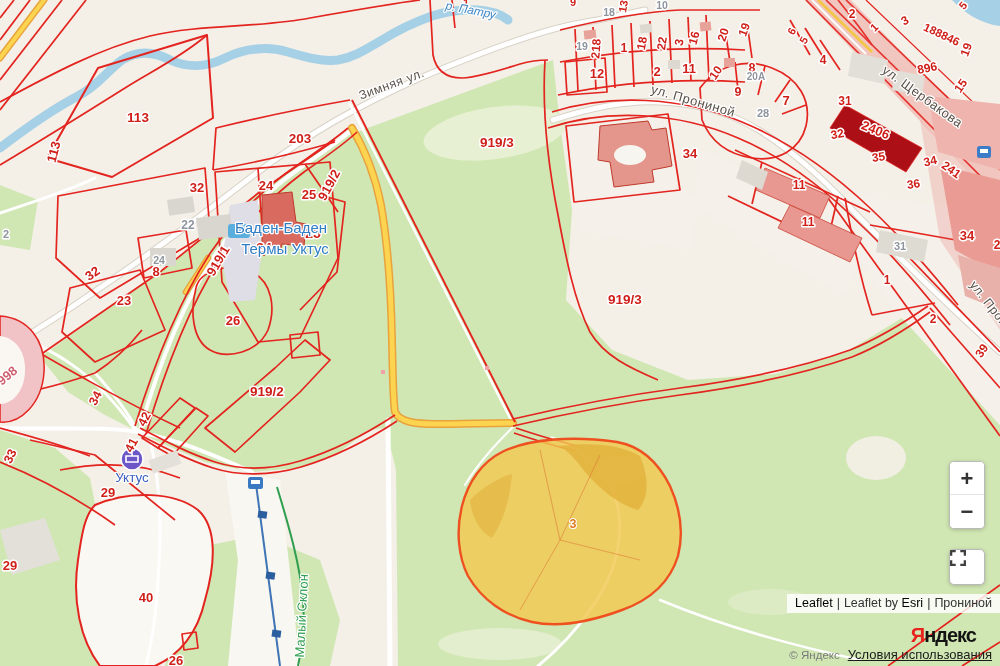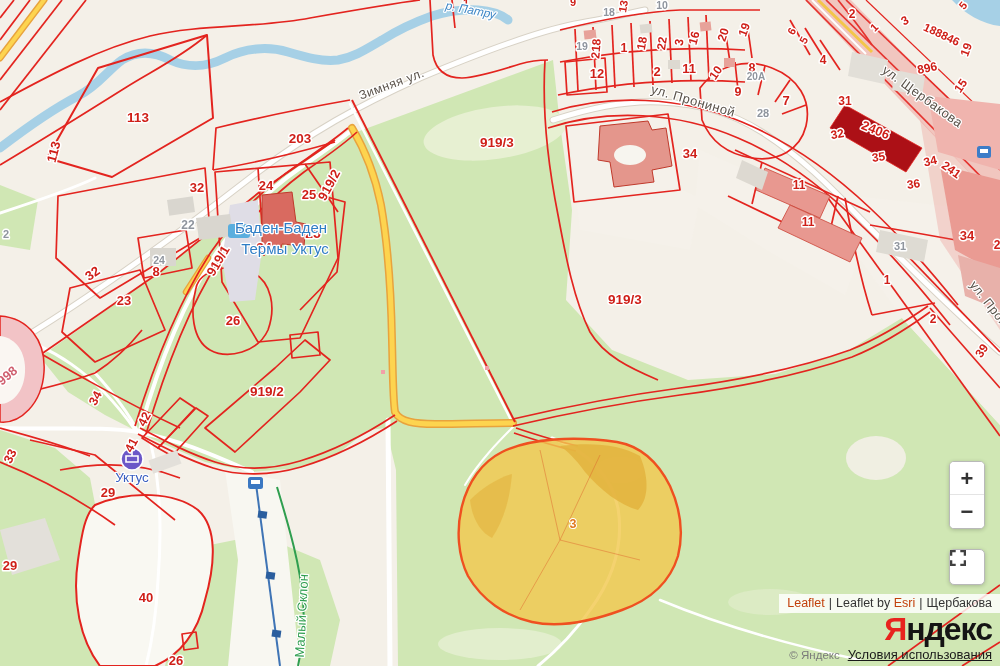--- a/index.html
+++ b/index.html
@@ -22,23 +22,23 @@
      border:1px solid #b9b9b9;border-radius:5px;box-shadow:0 1px 4px rgba(0,0,0,.2);overflow:hidden;}
   .zoom-btn{display:block;width:34px;height:33px;line-height:31px;text-align:center;
      font-size:22px;font-weight:bold;color:#333;background:#fff;border:none;cursor:pointer;padding:0;}
   .zoom-btn:first-child{border-bottom:1px solid #e4e4e4;}
   .fs-box{position:absolute;right:15px;top:549px;width:34px;height:34px;background:#fff;
      border:1px solid #b9b9b9;border-radius:5px;box-shadow:0 1px 4px rgba(0,0,0,.2);
      display:flex;align-items:center;justify-content:center;cursor:pointer;}
   
   .attrib{position:absolute;right:0;bottom:53px;background:rgba(255,255,255,.82);
      padding:2px 8px 3px 8px;font-size:12.5px;color:#333;white-space:nowrap;}
-  .attrib a{color:#c2410c;text-decoration:none;cursor:pointer;}
+  .attrib a{color:#000000;text-decoration:none;cursor:pointer;}
   .attrib .sep{margin:0 4px;color:#333;}
-  .ya-logo{position:absolute;right:8px;bottom:21px;font-size:32px;font-weight:bold;
+  .ya-logo{position:absolute;right:24px;bottom:21px;font-size:20px;font-weight:bold;
      letter-spacing:-1px;color:#141414;line-height:1;}
   .ya-logo .ya-first{color:#e8231e;}
   .ya-copy{position:absolute;right:8px;bottom:4px;font-size:11.5px;color:#7a7a7a;white-space:nowrap;}
   .ya-copy a{color:#1a1a1a;font-size:13px;text-decoration:underline;cursor:pointer;margin-left:8px;}
 </style>
 </head>
 <body>
 
 <div class="map-root">
   <svg width="1000" height="666" viewBox="0 0 1000 666">
@@ -388,18 +388,18 @@
     <button class="zoom-btn">−</button>
   </div>
   <div class="fs-box">
     <svg width="16" height="16" viewBox="0 0 14 14">
       <path d="M1,5 V1 H5 M9,1 H13 V5 M13,9 V13 H9 M5,13 H1 V9" fill="none" stroke="#404040" stroke-width="2"></path>
     </svg>
   </div>
 
   <div class="attrib">
     <a>Leaflet</a><span class="sep">|</span><span>Leaflet by</span>
-    <a>Esri</a><span class="sep">|</span><span>Щербакова</span>
+    <a>Esri</a><span class="sep">|</span><span>Прониной</span>
   </div>
 
   <div class="ya-logo"><span class="ya-first">Я</span><span>ндекс</span></div>
   <div class="ya-copy"><span>© Яндекс</span><a>Условия использования</a></div>
 </div>
 
 </body></html>

